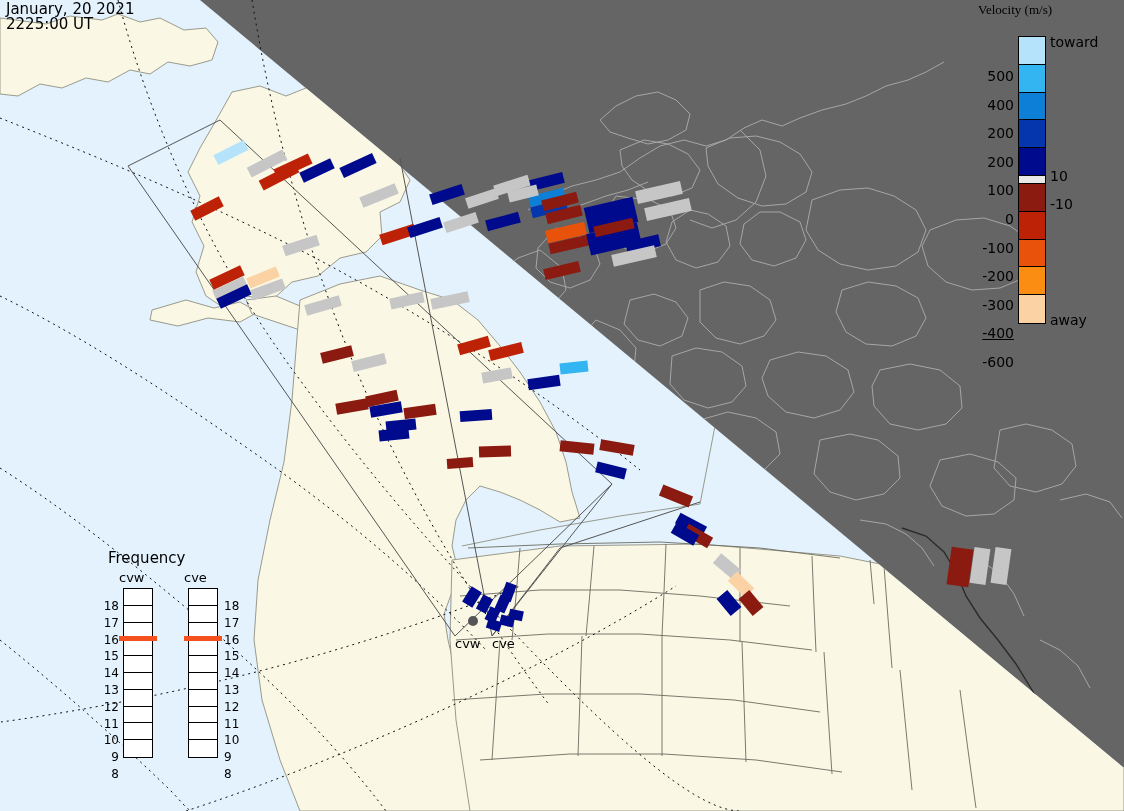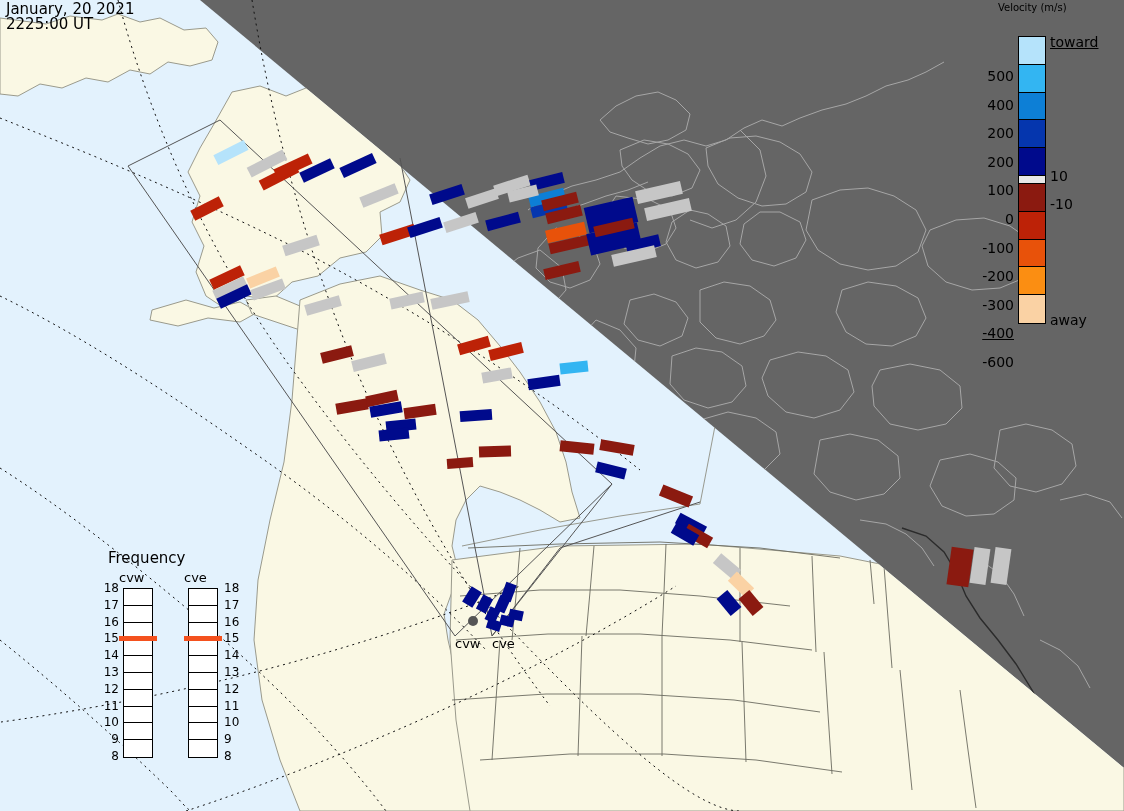--- a/index.html
+++ b/index.html
@@ -8,37 +8,37 @@
   #mapsvg{position:absolute;left:0;top:0;width:1124px;height:811px;}
 
   .ttl{position:absolute;left:6px;top:2px;color:#000;font-size:15px;
        line-height:15px;font-family:"DejaVu Sans",sans-serif;white-space:pre;}
 
   
   #cbWrap{position:absolute;left:1018px;top:36px;width:28px;height:288px;
           border:1px solid #000;box-sizing:border-box;}
   .cbSeg{width:100%;box-sizing:border-box;border-bottom:1px solid #000;}
   .cbSeg:last-child{border-bottom:none;}
-  #cbTitle{position:absolute;left:998px;top:2px;color:#000;font-size:10px;white-space:nowrap;}
+  #cbTitle{position:absolute;left:978px;top:2px;color:#000;font-size:13px;white-space:nowrap;font-family:Liberation Serif, serif;}
   .cbTick{position:absolute;right:0;color:#000;font-size:14px;text-align:right;
           white-space:nowrap;transform:translateY(-50%);}
   #cbTickCol{position:absolute;left:958px;top:36px;width:56px;height:288px;margin-top:40px;}
   .cbSide{position:absolute;left:0;color:#000;font-size:14px;white-space:nowrap;
           transform:translateY(-50%);}
   #cbSideCol{position:absolute;left:1050px;top:36px;width:80px;height:288px;}
 
   
   #freqTitle{position:absolute;left:108px;top:549px;color:#000;font-size:15px;white-space:nowrap;}
   .fqCol{position:absolute;width:30px;height:170px;border:1px solid #000;
          box-sizing:border-box;background:#fff;}
   .fqCell{width:100%;box-sizing:border-box;border-bottom:1px solid #000;position:relative;}
   .fqCell:last-child{border-bottom:none;}
   .fqName{position:absolute;color:#000;font-size:13px;white-space:nowrap;}
   .fqLab{position:absolute;color:#000;font-size:12px;white-space:nowrap;
-         transform:translateY(-50%);}
+         transform:translateY(-50%);margin-top:18px;}
   .fqMark{position:absolute;height:5px;width:38px;background:#f4511e;}
 
   .siteLab{position:absolute;color:#000;font-size:13px;white-space:nowrap;}
 </style>
 </head>
 <body>
 
 <div id="stage">
 
   <svg id="mapsvg" viewBox="0 0 1124 811">
@@ -299,21 +299,21 @@
       <div class="cbTick" style="top: 85.8px;">200</div>
       <div class="cbTick" style="top: 114.4px;">100</div>
       <div class="cbTick" style="top: 143px;">0</div>
       <div class="cbTick" style="top: 171.6px;">-100</div>
       <div class="cbTick" style="top: 200.2px;">-200</div>
       <div class="cbTick" style="top: 228.8px;">-300</div>
       <div class="cbTick" style="top: 257.4px; text-decoration: underline;">-400</div>
       <div class="cbTick" style="top: 286px;">-600</div>
     </div>
   <div id="cbSideCol">
-      <div class="cbSide" style="top: 6px; text-decoration: underline;">toward</div>
+      <div class="cbSide" style="top: 6px;">toward</div>
       <div class="cbSide" style="top: 140px;">10</div>
       <div class="cbSide" style="top: 168px;">-10</div>
       <div class="cbSide" style="top: 284px;">away</div>
     </div>
 
   <div id="freqTitle">Frequency</div>
   <div id="freqLegend">
       <div class="fqCol" style="left: 123px; top: 588px;">
         <div class="fqCell" style="height: 16.8px;"></div>
         <div class="fqCell" style="height: 16.8px;"></div>

